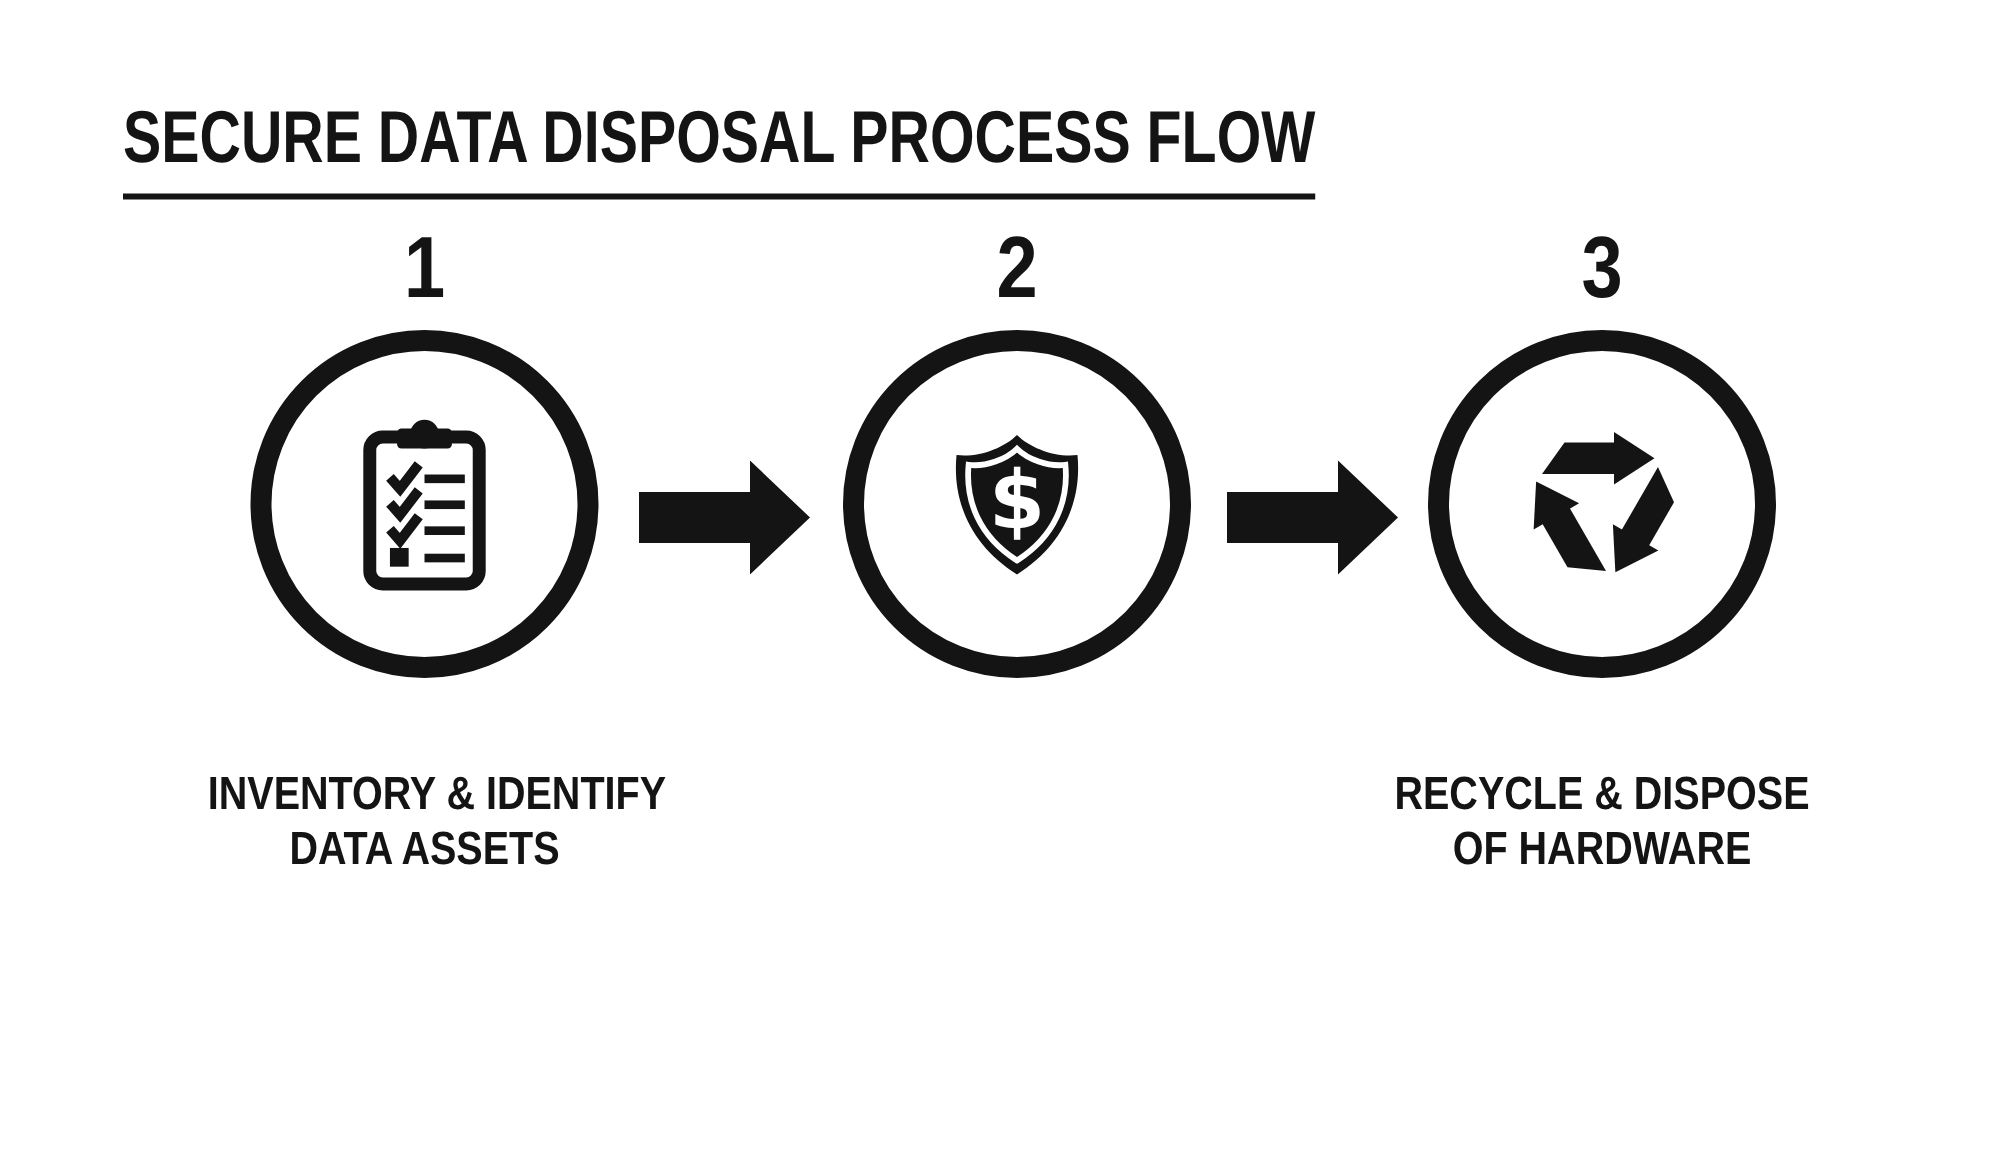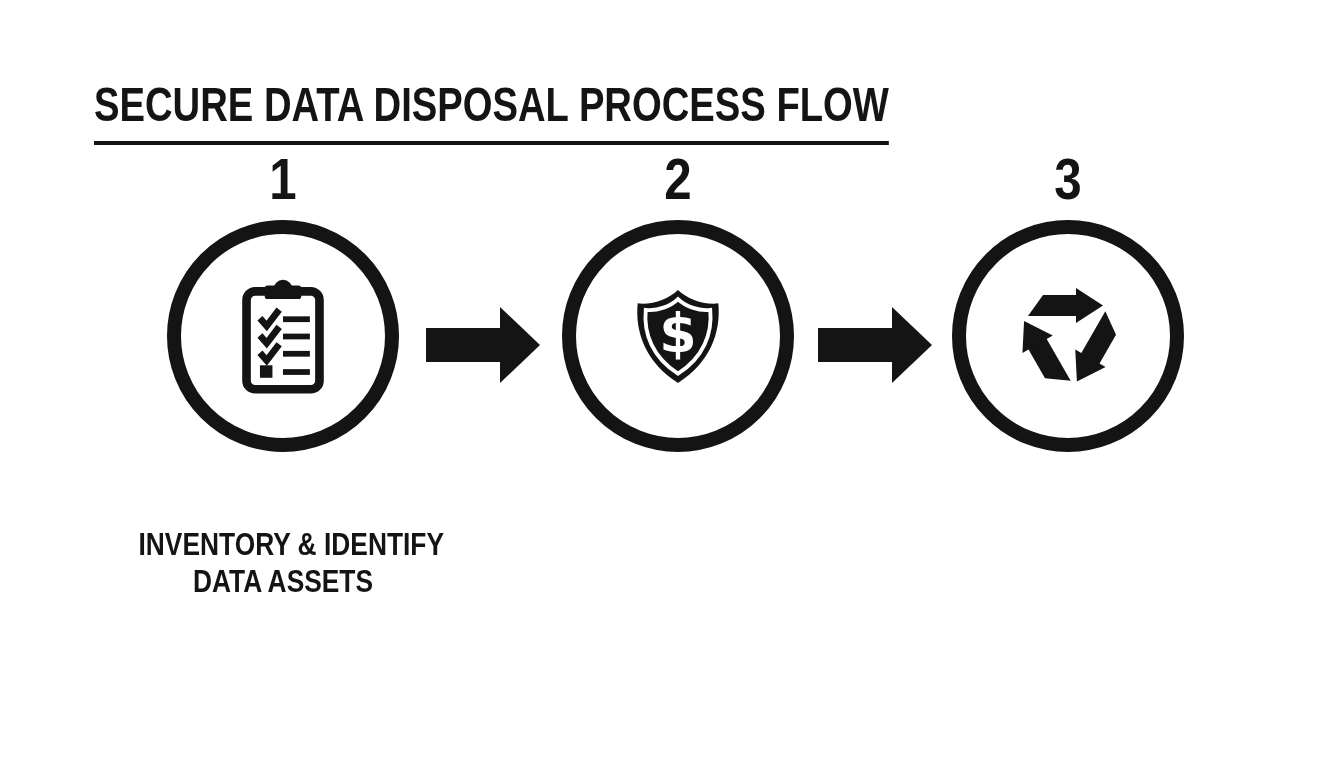--- a/index.html
+++ b/index.html
@@ -10,21 +10,21 @@
     color: #141414;
     overflow: hidden;
     position: relative;
   }
   .canvas { position: absolute; inset: 0; }
 
   
   .title {
     position: absolute;
     left: 80px; top: 62px;
-    margin: 14px;
+    margin: 2px;
     font-size: 49px;
     font-weight: 800;
     letter-spacing: 0px;
     white-space: nowrap;
   }
   .title .cond {
     display: inline-block;
     transform: scaleX(0.78);
     transform-origin: left center;
     border-bottom: 4px solid #141414;
@@ -56,21 +56,21 @@
     border: 14px solid #141414;
     border-radius: 50%;
     margin: 10px auto 0 auto;
     background: #ffffff;
     display: flex;
     align-items: center;
     justify-content: center;
   }
 
   .step-label {
-    margin-top: 74px;
+    margin-top: 58px;
     font-size: 31px;
     font-weight: 800;
     line-height: 37px;
     white-space: nowrap;
   }
   .step-label .line {
     transform: scaleX(0.85);
     transform-origin: center;
   }
 
@@ -149,15 +149,19 @@
             <path d="M -40 -20 L -25 -41 L 10 -41 L 10 -20 Z"></path>
             <path d="M 8 -48 L 8 -13 L 35 -30.5 Z"></path>
           </g>
           <g transform="rotate(240)">
             <path d="M -40 -20 L -25 -41 L 10 -41 L 10 -20 Z"></path>
             <path d="M 8 -48 L 8 -13 L 35 -30.5 Z"></path>
           </g>
         </g>
       </svg>
     </div>
+    <div class="step-label">
+      <div class="line">RECYCLE &amp; DISPOSE</div>
+      <div class="line">OF HARDWARE</div>
+    </div>
   </div>
 
 </div>
 
 </body></html>

